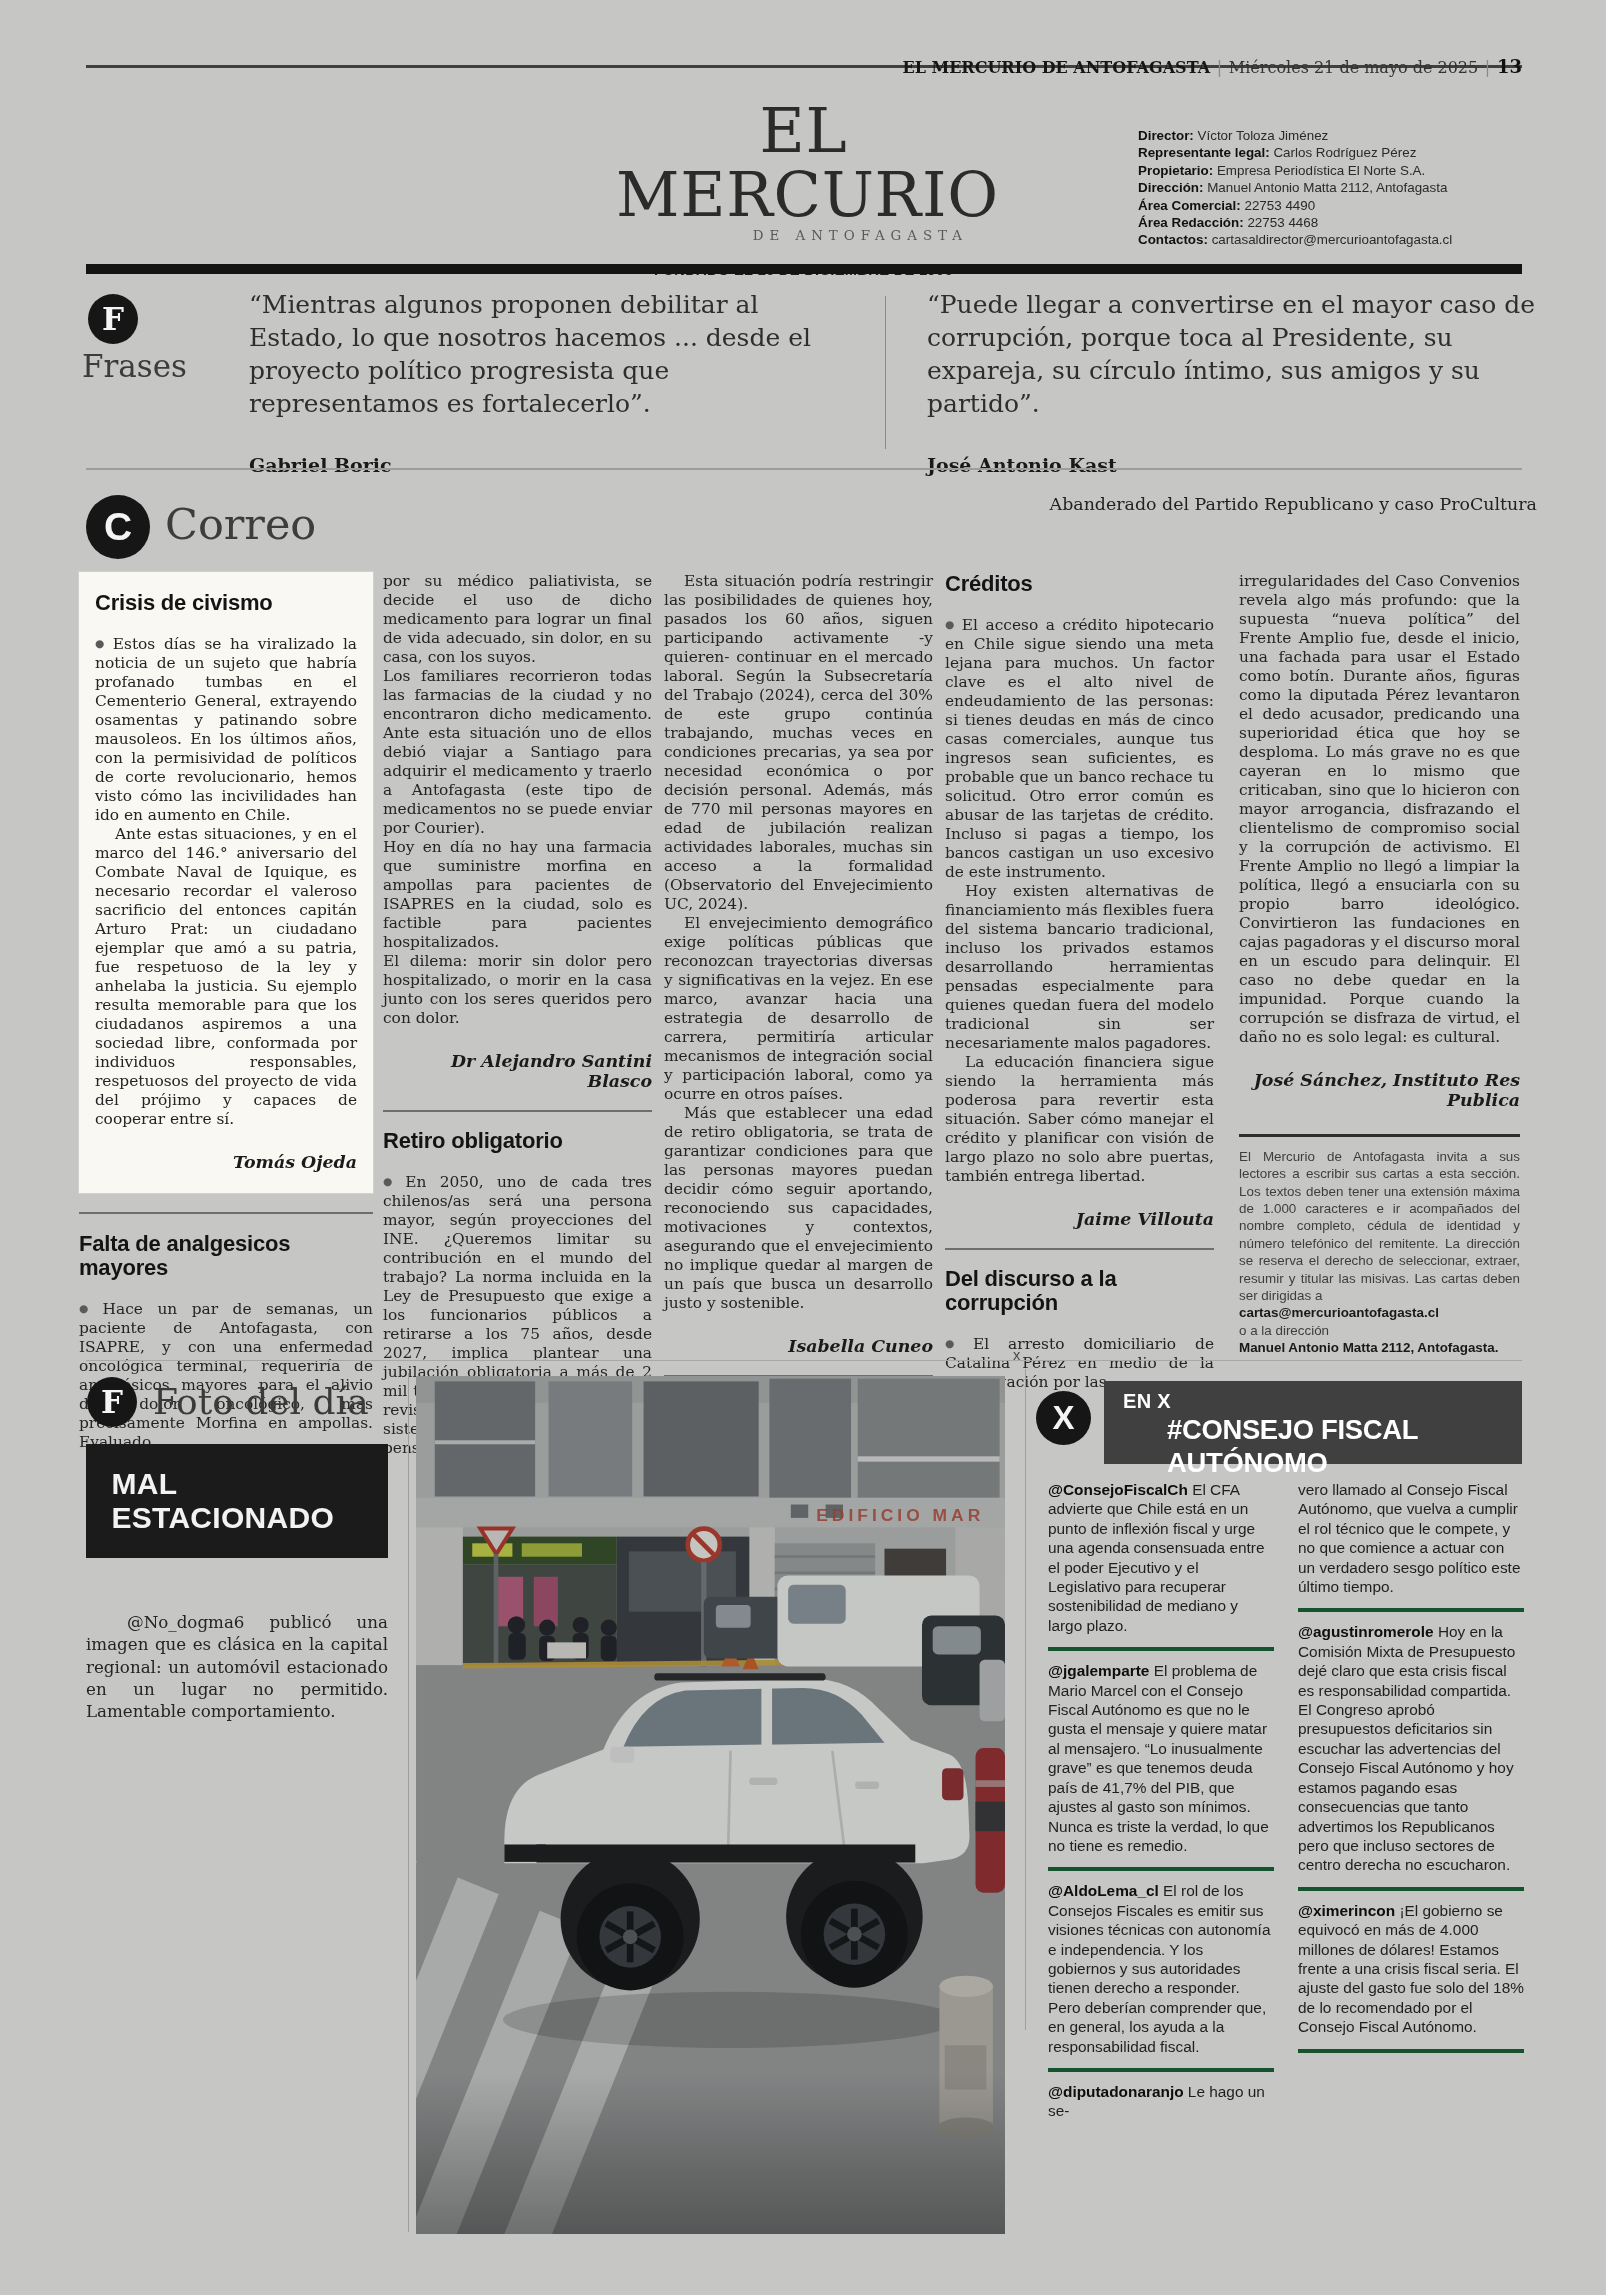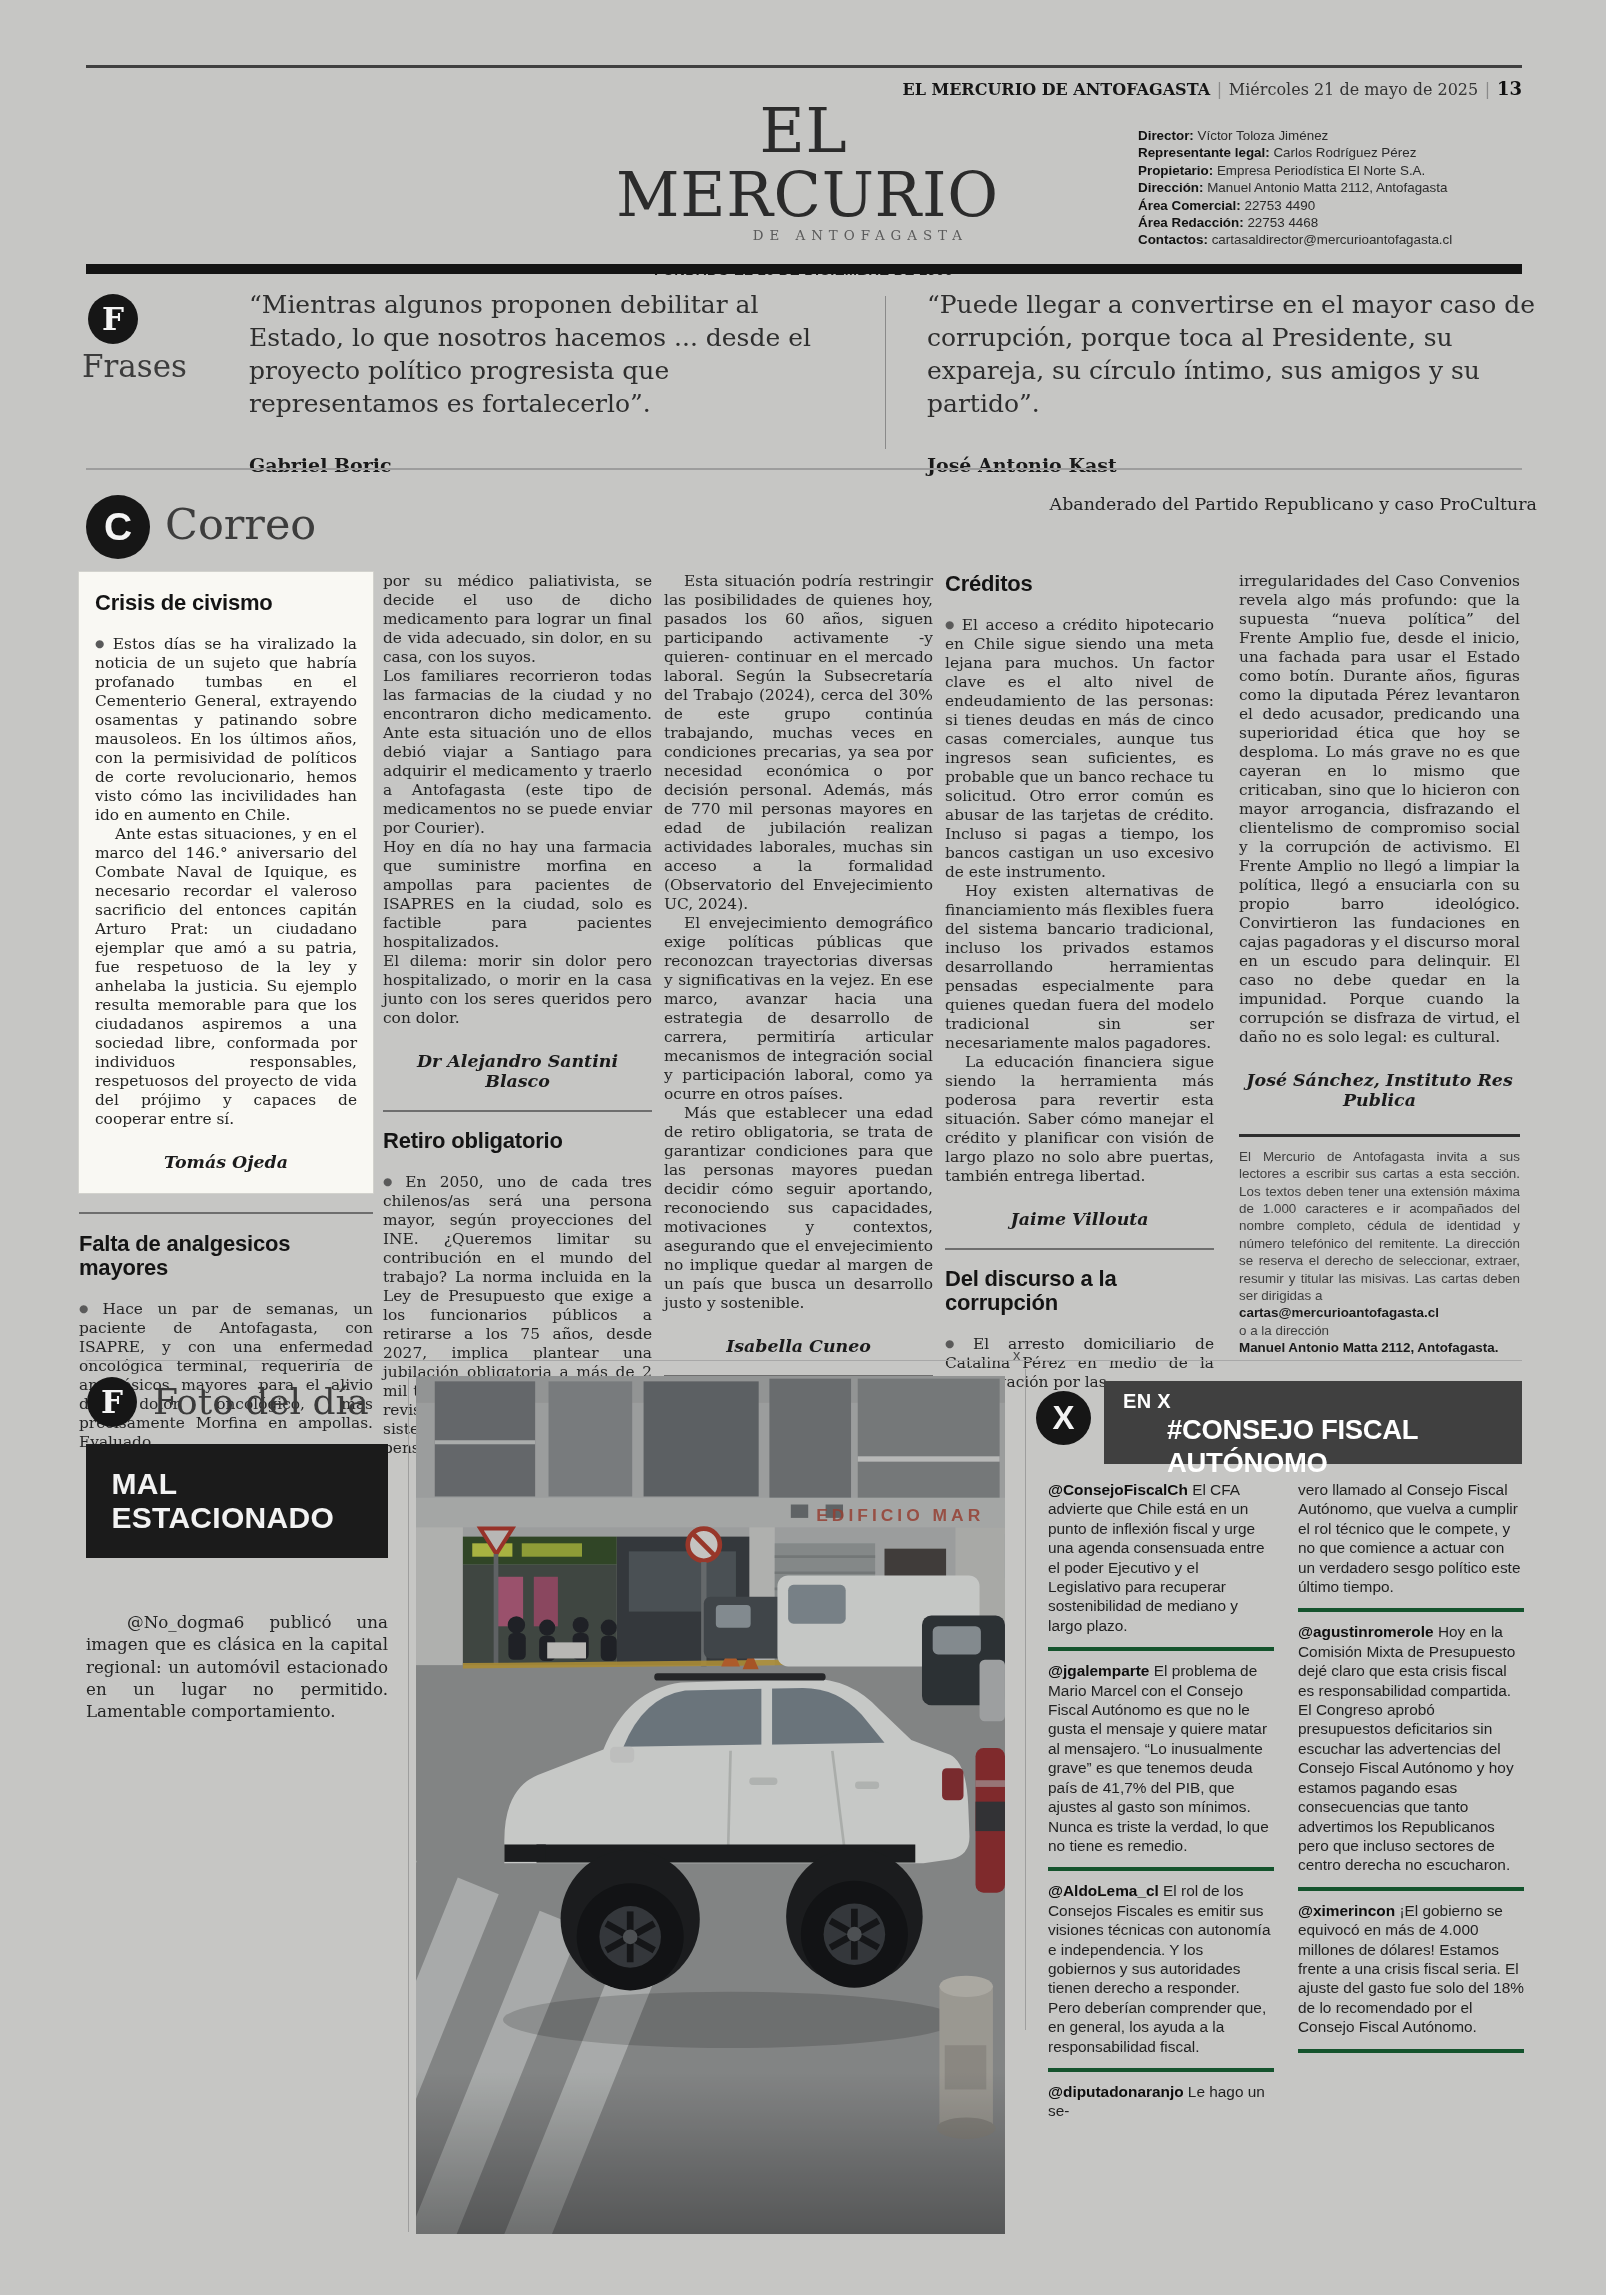--- a/index.html
+++ b/index.html
@@ -1,21 +1,21 @@
 <!DOCTYPE html>
 <html style="font-size:10.7px"><head>
 <meta charset="utf-8">
 <style>
   html,body{margin:0;padding:0;}
   body{width:1606px;height:2295px;position:relative;background:#c6c6c4;font-family:"Liberation Sans",sans-serif;}
   .abs{position:absolute;}
 
   
   .top-rule{left:86px;top:65px;width:1436px;height:3.3px;background:#404040;}
-  .edition{top:78px;right:84px;font-family:"DejaVu Serif",serif;font-size:16px;color:#333;white-space:nowrap;}
+  .edition{top:56px;right:84px;font-family:"DejaVu Serif",serif;font-size:16px;color:#333;white-space:nowrap;}
   .edition .ed-name{font-weight:700;color:#161616;}
   .edition .ed-sep{color:#8a8a8a;padding:0 6.7px;}
   .edition .ed-page{font-weight:700;font-size:18px;color:#111;}
   .masthead{left:616px;top:99px;width:375px;text-align:center;color:#2b2b2b;}
   .mast-title{font-family:"DejaVu Serif",serif;font-size:62px;line-height:64px;letter-spacing:0.7px;}
   .mast-sub{font-family:"DejaVu Serif",serif;font-size:13.4px;letter-spacing:6px;color:#5a5a5a;text-align:right;padding-right:23px;margin-top:1.3px;}
   .mast-founded{margin-top:19px;font-weight:700;font-size:14.7px;letter-spacing:0.3px;color:#1d1d1d;}
   .pub-info{left:1138px;top:127px;width:388px;font-size:13.4px;line-height:17.4px;color:#2a2a2a;}
   .pub-info .row b{color:#111;}
 
@@ -40,21 +40,21 @@
   .col1{left:79px;width:294px;}
   .col2{left:383px;width:269px;}
   .col3{left:664px;width:269px;}
   .col4{left:945px;width:269px;}
   .col5{left:1239px;width:281px;}
   .whitebox{background:#f9f8f3;padding:19px 16px 21.4px;box-shadow:0 0 0 0.7px #d8d7d2;}
   .ltitle{font-weight:700;font-size:22px;line-height:24px;letter-spacing:-0.2px;color:#141414;margin:0 0 19px;}
   .lp{font-family:"DejaVu Serif",serif;font-size:15.4px;line-height:19px;text-align:justify;color:#242424;margin:0;}
   .lp.ind{text-indent:20px;}
   .blt{color:#5a5a5a;font-size:10.7px;vertical-align:2px;margin-right:4.7px;}
-  .sig{display:block;text-align:center;font-family:"DejaVu Serif",serif;font-style:italic;font-weight:700;font-size:17.4px;color:#1b1b1b;margin-top:23px;}
+  .sig{display:block;text-align:right;font-family:"DejaVu Serif",serif;font-style:italic;font-weight:700;font-size:17.4px;color:#1b1b1b;margin-top:23px;}
   .lrule{border:none;border-top:2px solid #6e6e6e;margin:19px 0 17.4px;}
   .notebox{margin-top:24px;border-top:3.3px solid #2e2e2e;padding-top:10.7px;font-size:13.4px;line-height:17.4px;color:#3e3e3e;text-align:justify;}
   .nb-bold{display:block;font-weight:700;color:#191919;}
 
   
   .section-rule{left:86px;top:1360px;width:1436px;height:1.3px;background:#a8a8a8;}
   .foto-badge{left:87px;top:1377px;width:50px;height:50px;font-family:"DejaVu Serif",serif;font-weight:700;font-size:31px;}
   .foto-label{left:153px;top:1381px;font-family:"DejaVu Serif",serif;font-size:36px;color:#3a3a3a;}
   .v-div{width:1.3px;background:#9e9e9e;}
   .mal-box{left:86px;top:1444px;width:302px;height:114px;background:#1b1b1b;display:flex;align-items:center;}

